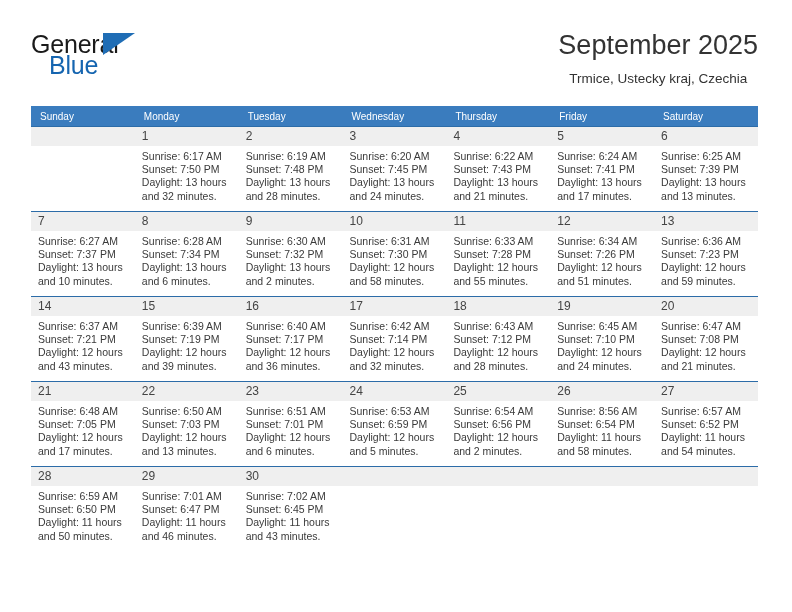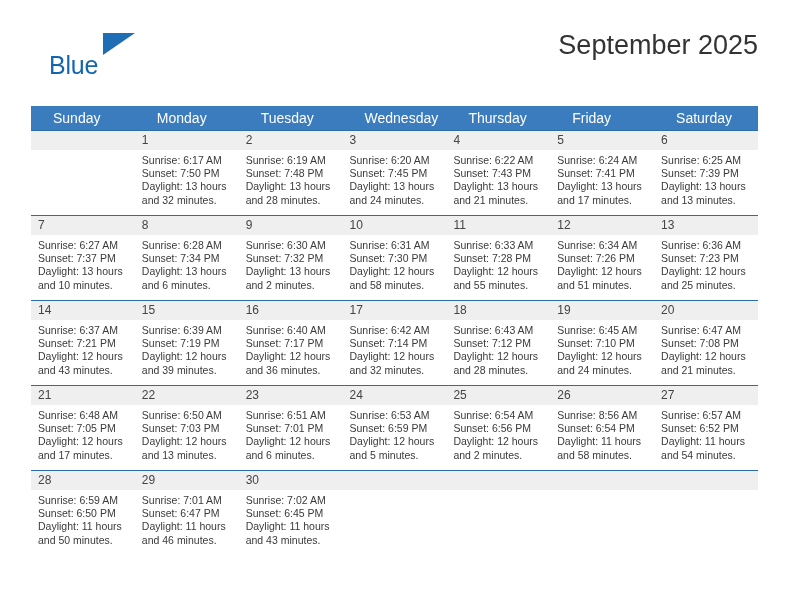--- a/index.html
+++ b/index.html
@@ -88,24 +88,24 @@
     position: absolute;
     left: 31px;
     top: 106px;
     width: 727px;
     border-collapse: collapse;
     table-layout: fixed;
   }
   .calendar th {
     background: #3a7cbe;
     color: #ffffff;
-    font-size: 14px;
+    font-size: 10px;
     font-weight: normal;
     text-align: left;
-    padding: 4px 0 4px 22px;
+    padding: 4px 0 4px 9px;
     height: 12px;
     border: none;
   }
   .calendar td {
     vertical-align: top;
     padding: 0;
     border: none;
     border-top: 1px solid #2c6ca8;
     height: 84px;
     background: #ffffff;
@@ -136,26 +136,28 @@
   }
 </style>
 </head>
 <body>
 
 <div class="page">
 
   <div class="header">
 
     <div class="logo">
+      <span class="logo-general">General</span>
       <span class="logo-triangle"></span>
       <span class="logo-blue">Blue</span>
     </div>
 
     <div class="title-wrap">
       <div class="cal-title">September 2025</div>
+      <div class="cal-subtitle">Trmice, Ustecky kraj, Czechia</div>
     </div>
 
   </div>
 
   <table class="calendar">
     <thead>
       <tr id="weekday-row">
           <th>Sunday</th>
           <th>Monday</th>
           <th>Tuesday</th>
@@ -279,21 +281,21 @@
               <div>Daylight: 12 hours</div>
               <div>and 51 minutes.</div>
             </div>
           </td>
           <td>
             <span class="daynum">13</span>
             <div class="details">
               <div>Sunrise: 6:36 AM</div>
               <div>Sunset: 7:23 PM</div>
               <div>Daylight: 12 hours</div>
-              <div>and 25 minutes.</div>
+              <div>and 59 minutes.</div>
             </div>
           </td>
         </tr>
         <tr class="week-row">
           <td>
             <span class="daynum">14</span>
             <div class="details">
               <div>Sunrise: 6:37 AM</div>
               <div>Sunset: 7:21 PM</div>
               <div>Daylight: 12 hours</div>

